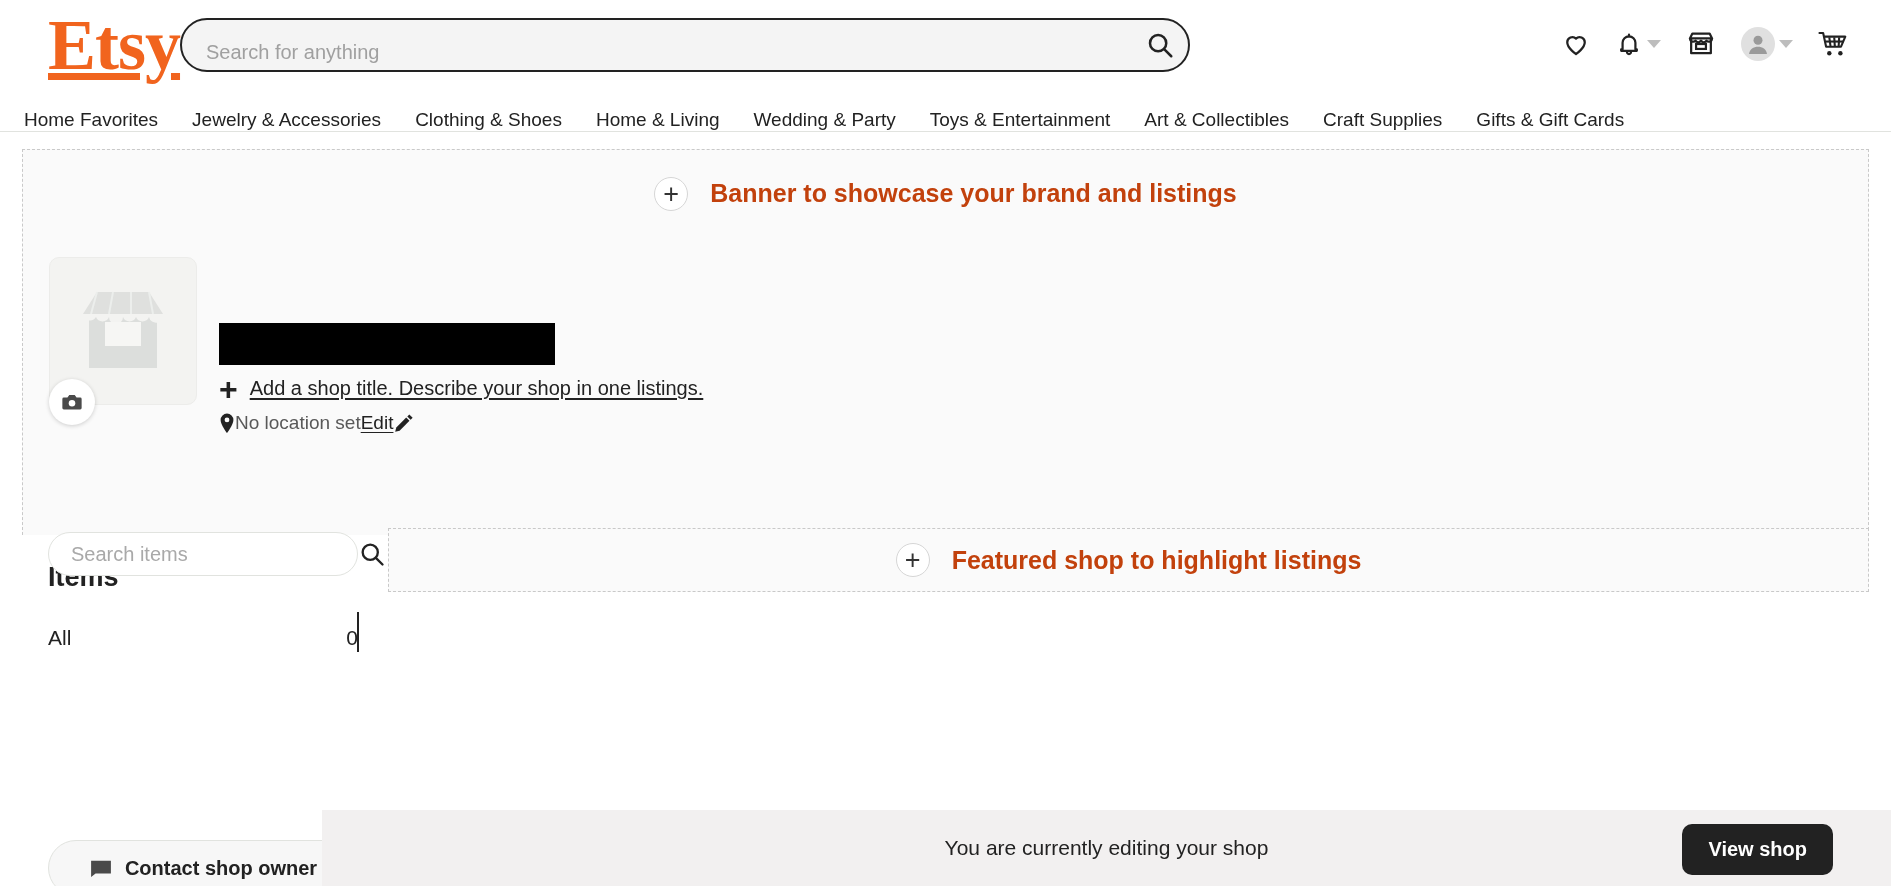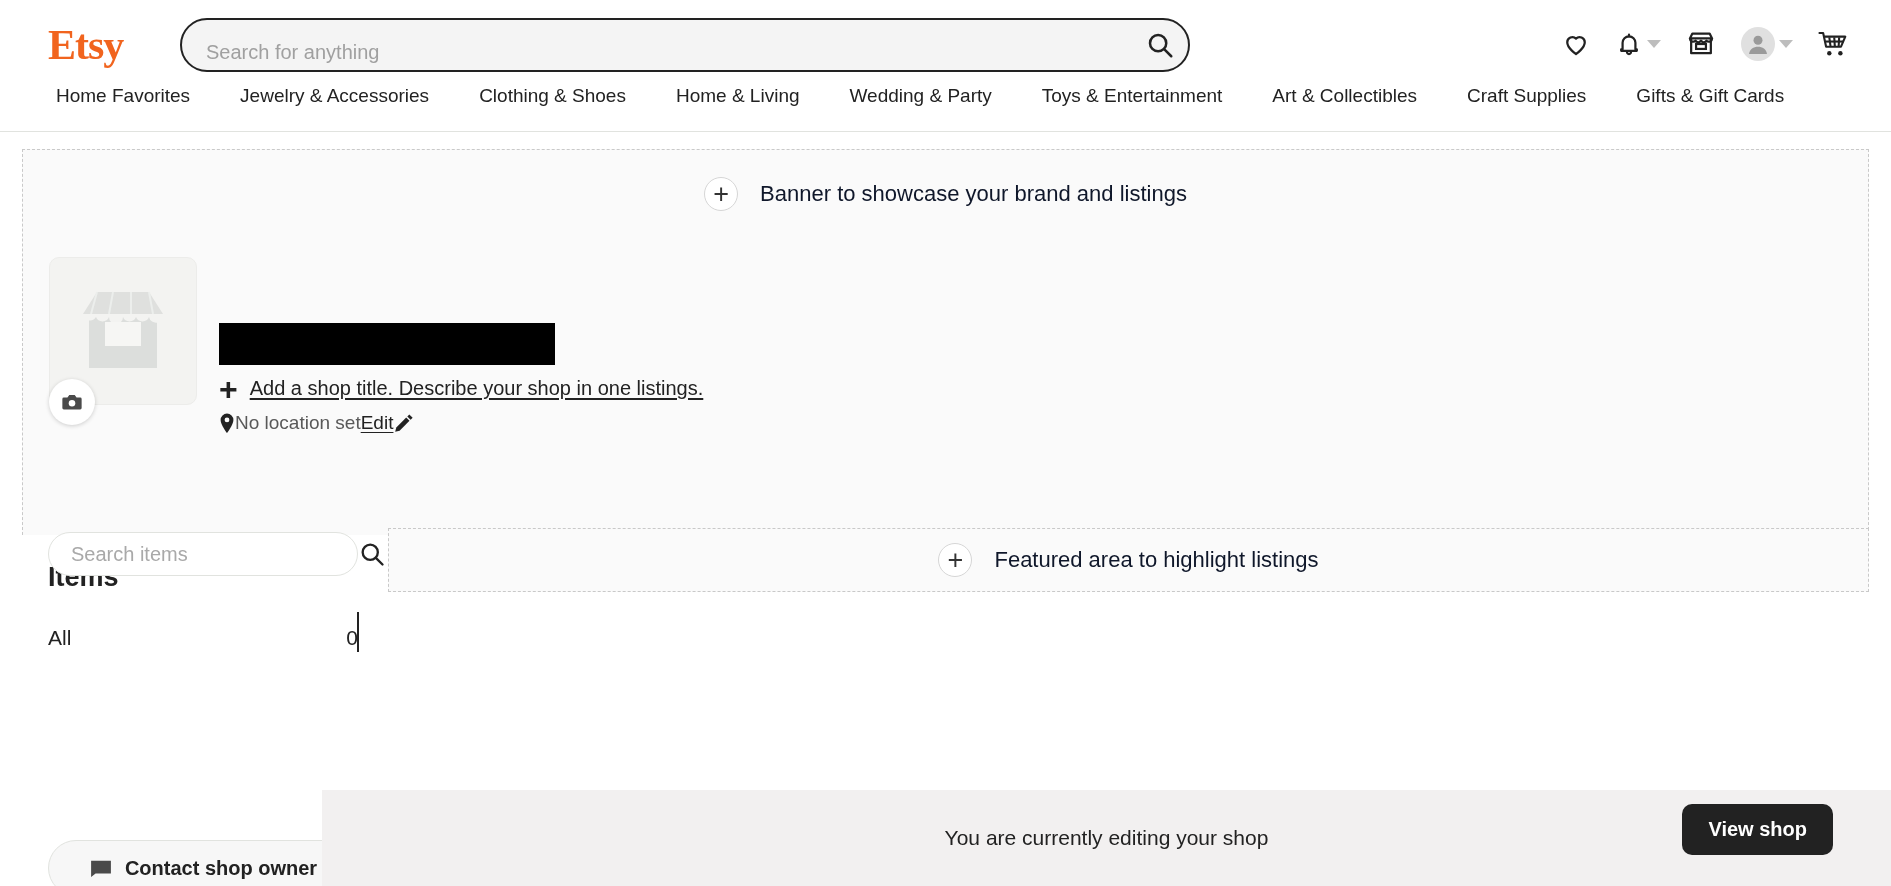--- a/index.html
+++ b/index.html
@@ -12,22 +12,22 @@
   body { position: relative; }
 
   
   .header {
     position: absolute; top: 0; left: 0; width: 1891px; height: 104px;
     background: #ffffff;
   }
   .etsy-logo {
     position: absolute; left: 48px; top: 16px;
     font-family: "Liberation Serif", serif;
-    font-size: 42px; font-weight: 700; color: #F1641E;
-    letter-spacing: -1px; line-height: 58px;
+    font-size: 72px; font-weight: 700; color: #F1641E;
+    letter-spacing: -1px; line-height: 58px; text-decoration: underline;
   }
   .search-wrap {
     position: absolute; left: 180px; top: 18px;
     width: 1010px; height: 54px;
     border: 2px solid #222222; border-radius: 27px;
     background: #f4f4f4;
     display: flex; align-items: center;
   }
   .search-input {
     flex: 1; border: none; outline: none; background: transparent;
@@ -53,21 +53,21 @@
     border-top: 8px solid #bdbdbd;
   }
   .avatar-circle {
     width: 34px; height: 34px; border-radius: 50%; background: #e0e0e0;
     display: flex; align-items: center; justify-content: center; overflow: hidden;
   }
 
   
   .nav {
     position: absolute; top: 84px; left: 0; width: 1891px; height: 48px;
-    display: flex; align-items: flex-start; padding-left: 56px; gap: 16px;
+    display: flex; align-items: flex-end; padding-left: 24px; gap: 0;
   }
   .nav-item {
     font-size: 19px; color: #222222; cursor: pointer;
     padding: 0 17px; white-space: nowrap; line-height: 24px;
   }
   .nav-item:first-child { padding-left: 0; }
   .hdr-divider {
     position: absolute; top: 131px; left: 0; width: 1891px; height: 1px;
     background: #e1e3df;
   }
@@ -87,21 +87,21 @@
     display: flex; align-items: center; justify-content: center;
     cursor: pointer;
   }
   .plus-circle {
     width: 34px; height: 34px; border-radius: 50%;
     border: 1px solid #d6d6d6; background: #ffffff;
     display: flex; align-items: center; justify-content: center;
     margin-right: 22px;
     font-size: 27px; color: #333; font-weight: 300; line-height: 0;
   }
-  .slot-label { font-size: 22px; color: #0f172a; }
+  .slot-label { font-size: 25px; color: #c2410c; font-weight: bold; }
 
   .profile-row {
     position: absolute; top: 87px; left: 0; width: 1845px; height: 298px;
     background: #fafafa;
   }
   .shop-avatar {
     position: absolute; left: 26px; top: 20px;
     width: 148px; height: 148px; border-radius: 10px;
     background: #f3f3f1; border: 1px solid #ececea;
     display: flex; align-items: center; justify-content: center;
@@ -213,21 +213,21 @@
     position: absolute; left: 48px; top: 708px;
     width: 310px; height: 56px; border-radius: 28px;
     border: 1px solid #e1e3df; background: #f7f7f7;
     display: flex; align-items: center; justify-content: center; gap: 12px;
     cursor: pointer;
   }
   .contact-owner-label { font-size: 20px; font-weight: 700; color: #222222; }
 
   
   .edit-bar {
-    position: absolute; left: 322px; bottom: 0; width: 1569px; height: 96px;
+    position: absolute; left: 322px; bottom: 0; width: 1569px; height: 76px;
     background: #f2f0f0;
     display: flex; align-items: center; justify-content: center;
   }
   .edit-bar-text { font-size: 21px; color: #222222; }
   .view-shop-btn {
     position: absolute; right: 58px; top: 14px;
     background: #222222; color: #ffffff; border: none; border-radius: 10px;
     padding: 14px 26px; font-size: 20px; font-weight: 700; cursor: pointer;
     font-family: "Liberation Sans", sans-serif;
   }
@@ -376,21 +376,21 @@
     <button class="sbtn">
       <svg width="28" height="28" viewBox="0 0 24 24" fill="none" stroke="#222" stroke-width="2">
         <circle cx="10.5" cy="10.5" r="6.5"></circle>
         <line x1="15.5" y1="15.5" x2="21" y2="21" stroke-linecap="round"></line>
       </svg>
     </button>
   </div>
 
   <div class="featured-slot">
     <span class="plus-circle">+</span>
-    <span class="slot-label">Featured area to highlight listings</span>
+    <span class="slot-label">Featured shop to highlight listings</span>
   </div>
 
   <div class="filter-list">
     <div class="filter-row">
       <span class="filter-label">All</span>
       <span class="filter-count">0</span>
     </div>
   </div>
   <div class="text-caret"></div>
 

